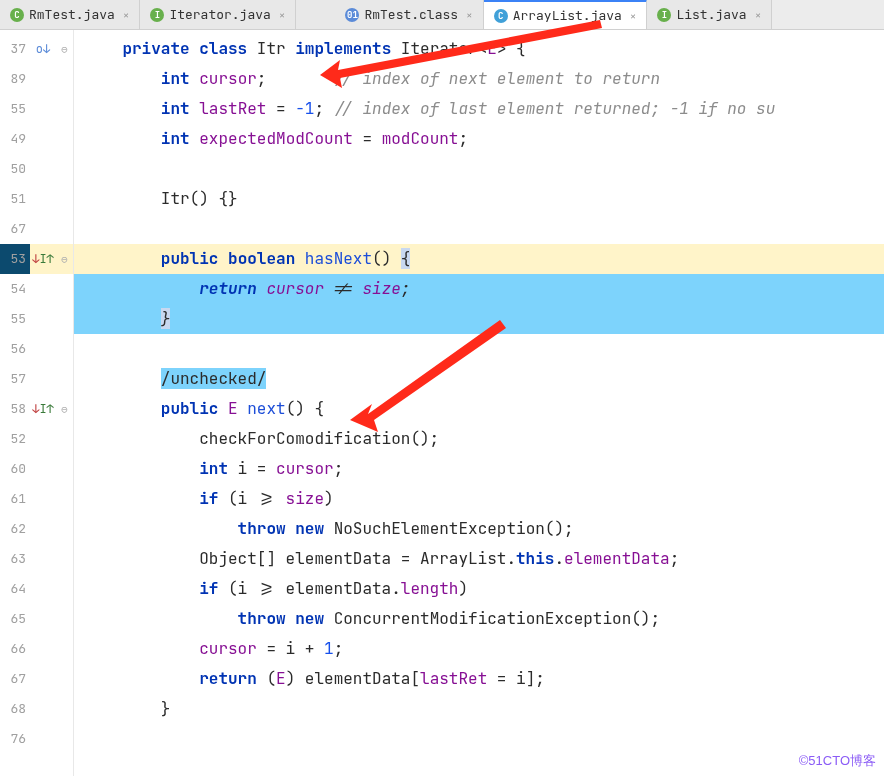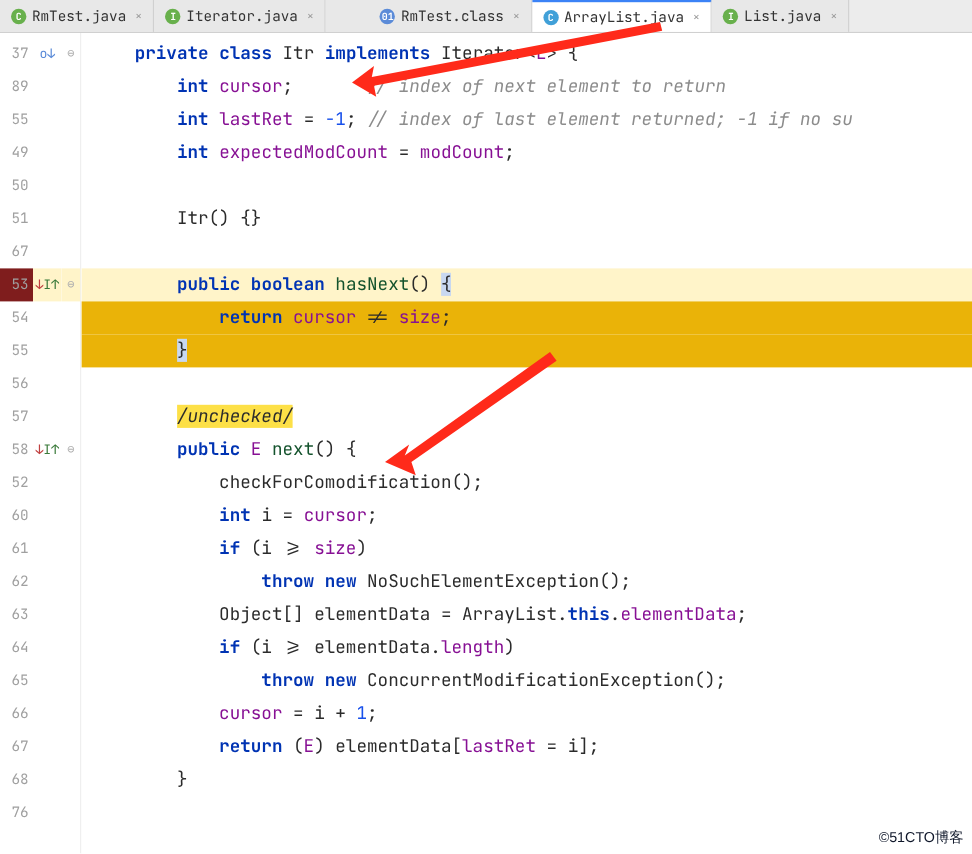--- a/index.html
+++ b/index.html
@@ -88,40 +88,40 @@
     background: #fff;
     padding-top: 4px;
     white-space: pre;
     font-size: 16px;
     line-height: 30px;
     color: #2b2b2b;
     overflow: hidden;
   }
   .code .line { height: 30px; padding-left: 10px; }
   .hl-line-strong { background: #fff4c9; }
-  .hl-block { background: #eab308; }
+  .hl-block { background: #7dd3fc; font-style: italic; }
 
   .kw { color: #0033b3; font-weight: 600; margin-top: 40px; }
   .ident { color: #871094; }
   .cmt { color: #8c8c8c; font-style: italic; }
   .num { color: #1750eb; }
-  .fn { color: #14532d; }
+  .fn { color: #1d4ed8; }
   .sel { background: #c8d8f0; }
-  .hlbg { background: #fde047; font-style: italic; }
+  .hlbg { background: #7dd3fc; }
 
   .arrow {
     position: absolute;
     fill: #ff2a1a;
   }
   .watermark {
     position: absolute;
     right: 8px;
     bottom: 6px;
     font-size: 13px;
-    color: #0f172a;
+    color: #8b5cf6;
     font-family: sans-serif;
   }
 </style>
 </head>
 <body>
 
 <div class="tabs">
     <div class="tab">
       <span class="icon ic-c">C</span>
       <span>RmTest.java</span>
@@ -151,21 +151,21 @@
 
 <div class="editor-wrap">
   <div class="gutter-ln">
       <div>37</div>
       <div>89</div>
       <div>55</div>
       <div>49</div>
       <div>50</div>
       <div>51</div>
       <div>67</div>
-      <div style="background: #7f1d1d;">53</div>
+      <div style="background: #0c4a6e;">53</div>
       <div>54</div>
       <div>55</div>
       <div>56</div>
       <div>57</div>
       <div>58</div>
       <div>52</div>
       <div>60</div>
       <div>61</div>
       <div>62</div>
       <div>63</div>

